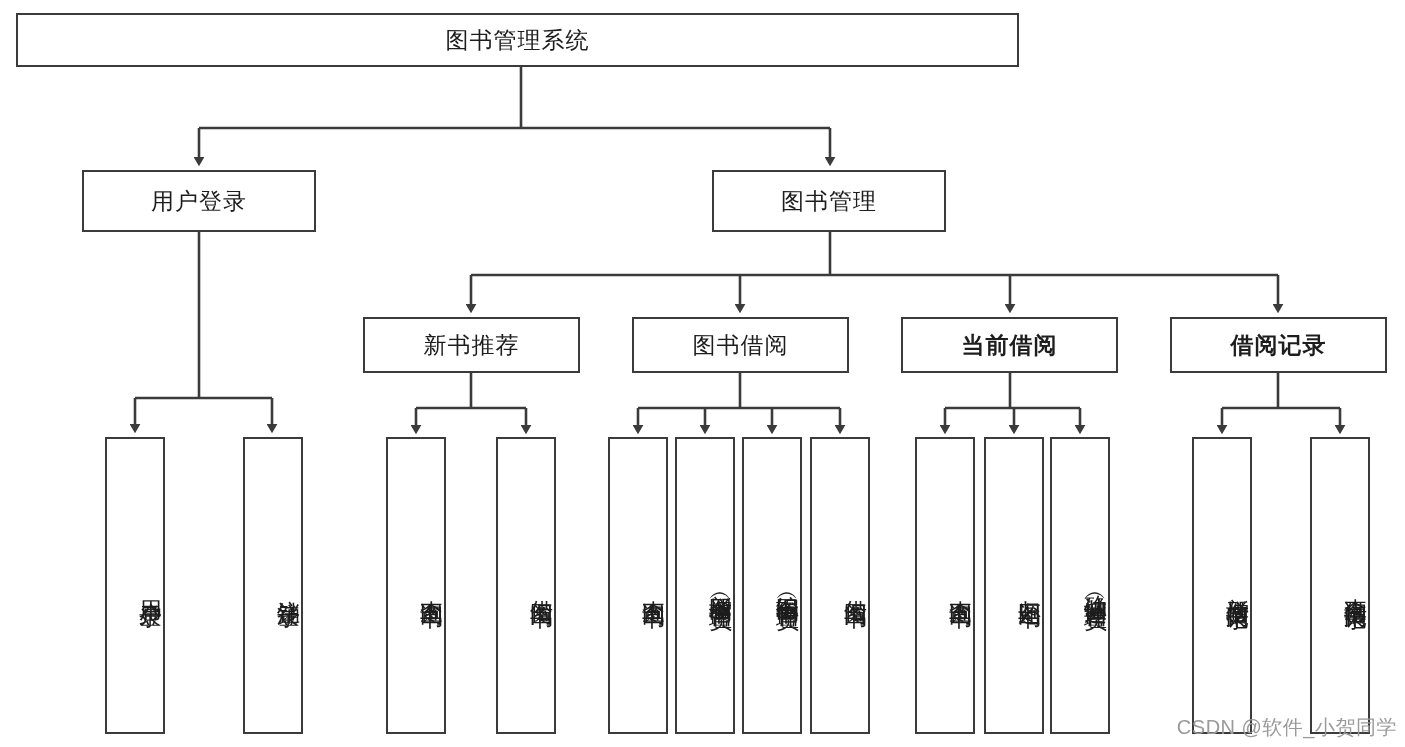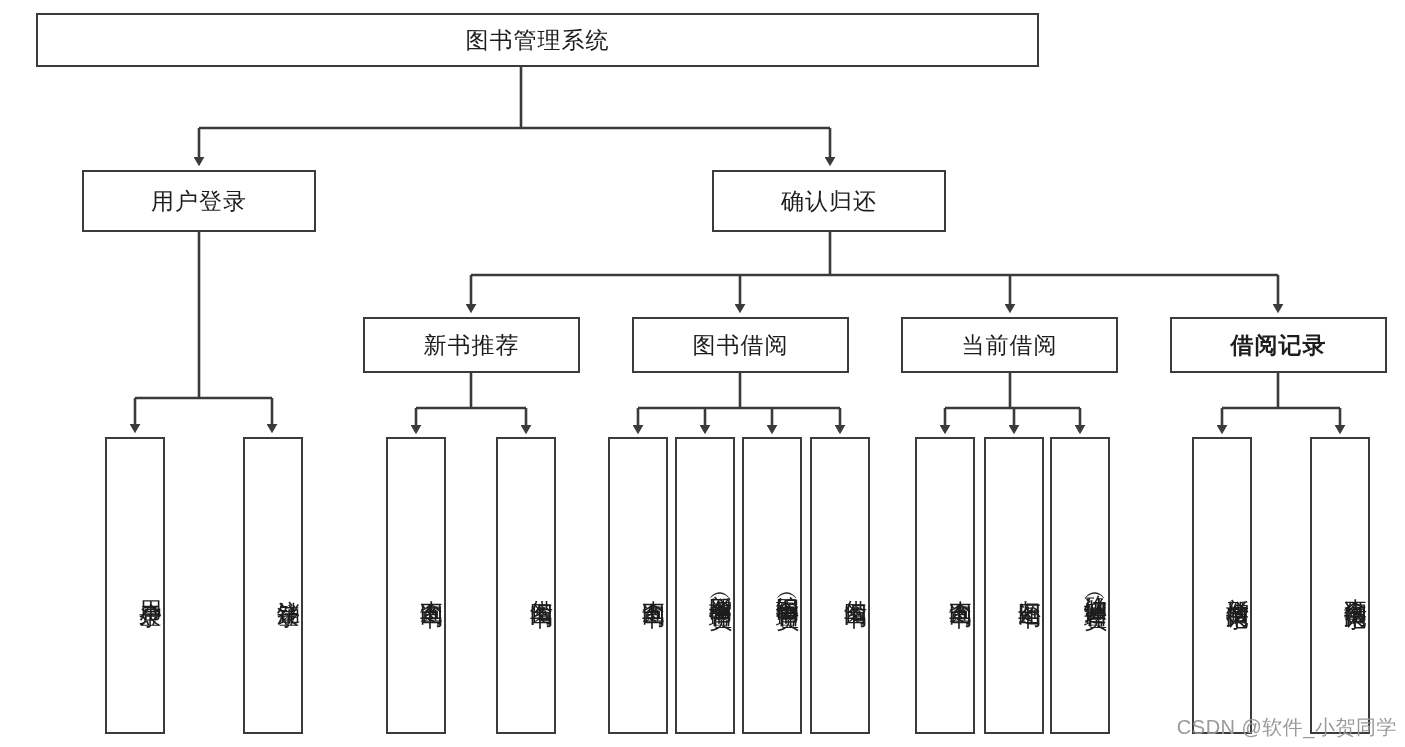--- a/index.html
+++ b/index.html
@@ -114,38 +114,38 @@
       <path d="M1014,408 L1014,426" marker-end="url(#arrow)"></path>
       <path d="M1080,408 L1080,426" marker-end="url(#arrow)"></path>
 
       <path d="M1278,373 L1278,408"></path>
       <path d="M1222,408 L1340,408"></path>
       <path d="M1222,408 L1222,426" marker-end="url(#arrow)"></path>
       <path d="M1340,408 L1340,426" marker-end="url(#arrow)"></path>
     </g>
   </svg>
 
-  <div class="node h" style="left:36px; top:13px; width:1003px; height:54px;">
+  <div class="node h" style="left:16px; top:13px; width:1003px; height:54px;">
     <span>图书管理系统</span>
   </div>
 
   <div class="node h" style="left:82px; top:170px; width:234px; height:62px;">
     <span>用户登录</span>
   </div>
   <div class="node h" style="left:712px; top:170px; width:234px; height:62px;">
-    <span>确认归还</span>
+    <span>图书管理</span>
   </div>
 
   <div class="node h" style="left:363px; top:317px; width:217px; height:56px;">
     <span>新书推荐</span>
   </div>
   <div class="node h" style="left:632px; top:317px; width:217px; height:56px;">
     <span>图书借阅</span>
   </div>
-  <div class="node h" style="left:901px; top:317px; width:217px; height:56px;">
+  <div class="node h" style="left:901px; top:317px; width:217px; height:56px;font-weight:bold;">
     <span>当前借阅</span>
   </div>
   <div class="node h" style="left:1170px; top:317px; width:217px; height:56px;font-weight:bold;">
     <span>借阅记录</span>
   </div>
 
   <div class="node v" style="left:105px; top:437px; width:60px; height:297px;">
     <span class="vtext">用户登录</span>
   </div>
   <div class="node v" style="left:243px; top:437px; width:60px; height:297px;">

